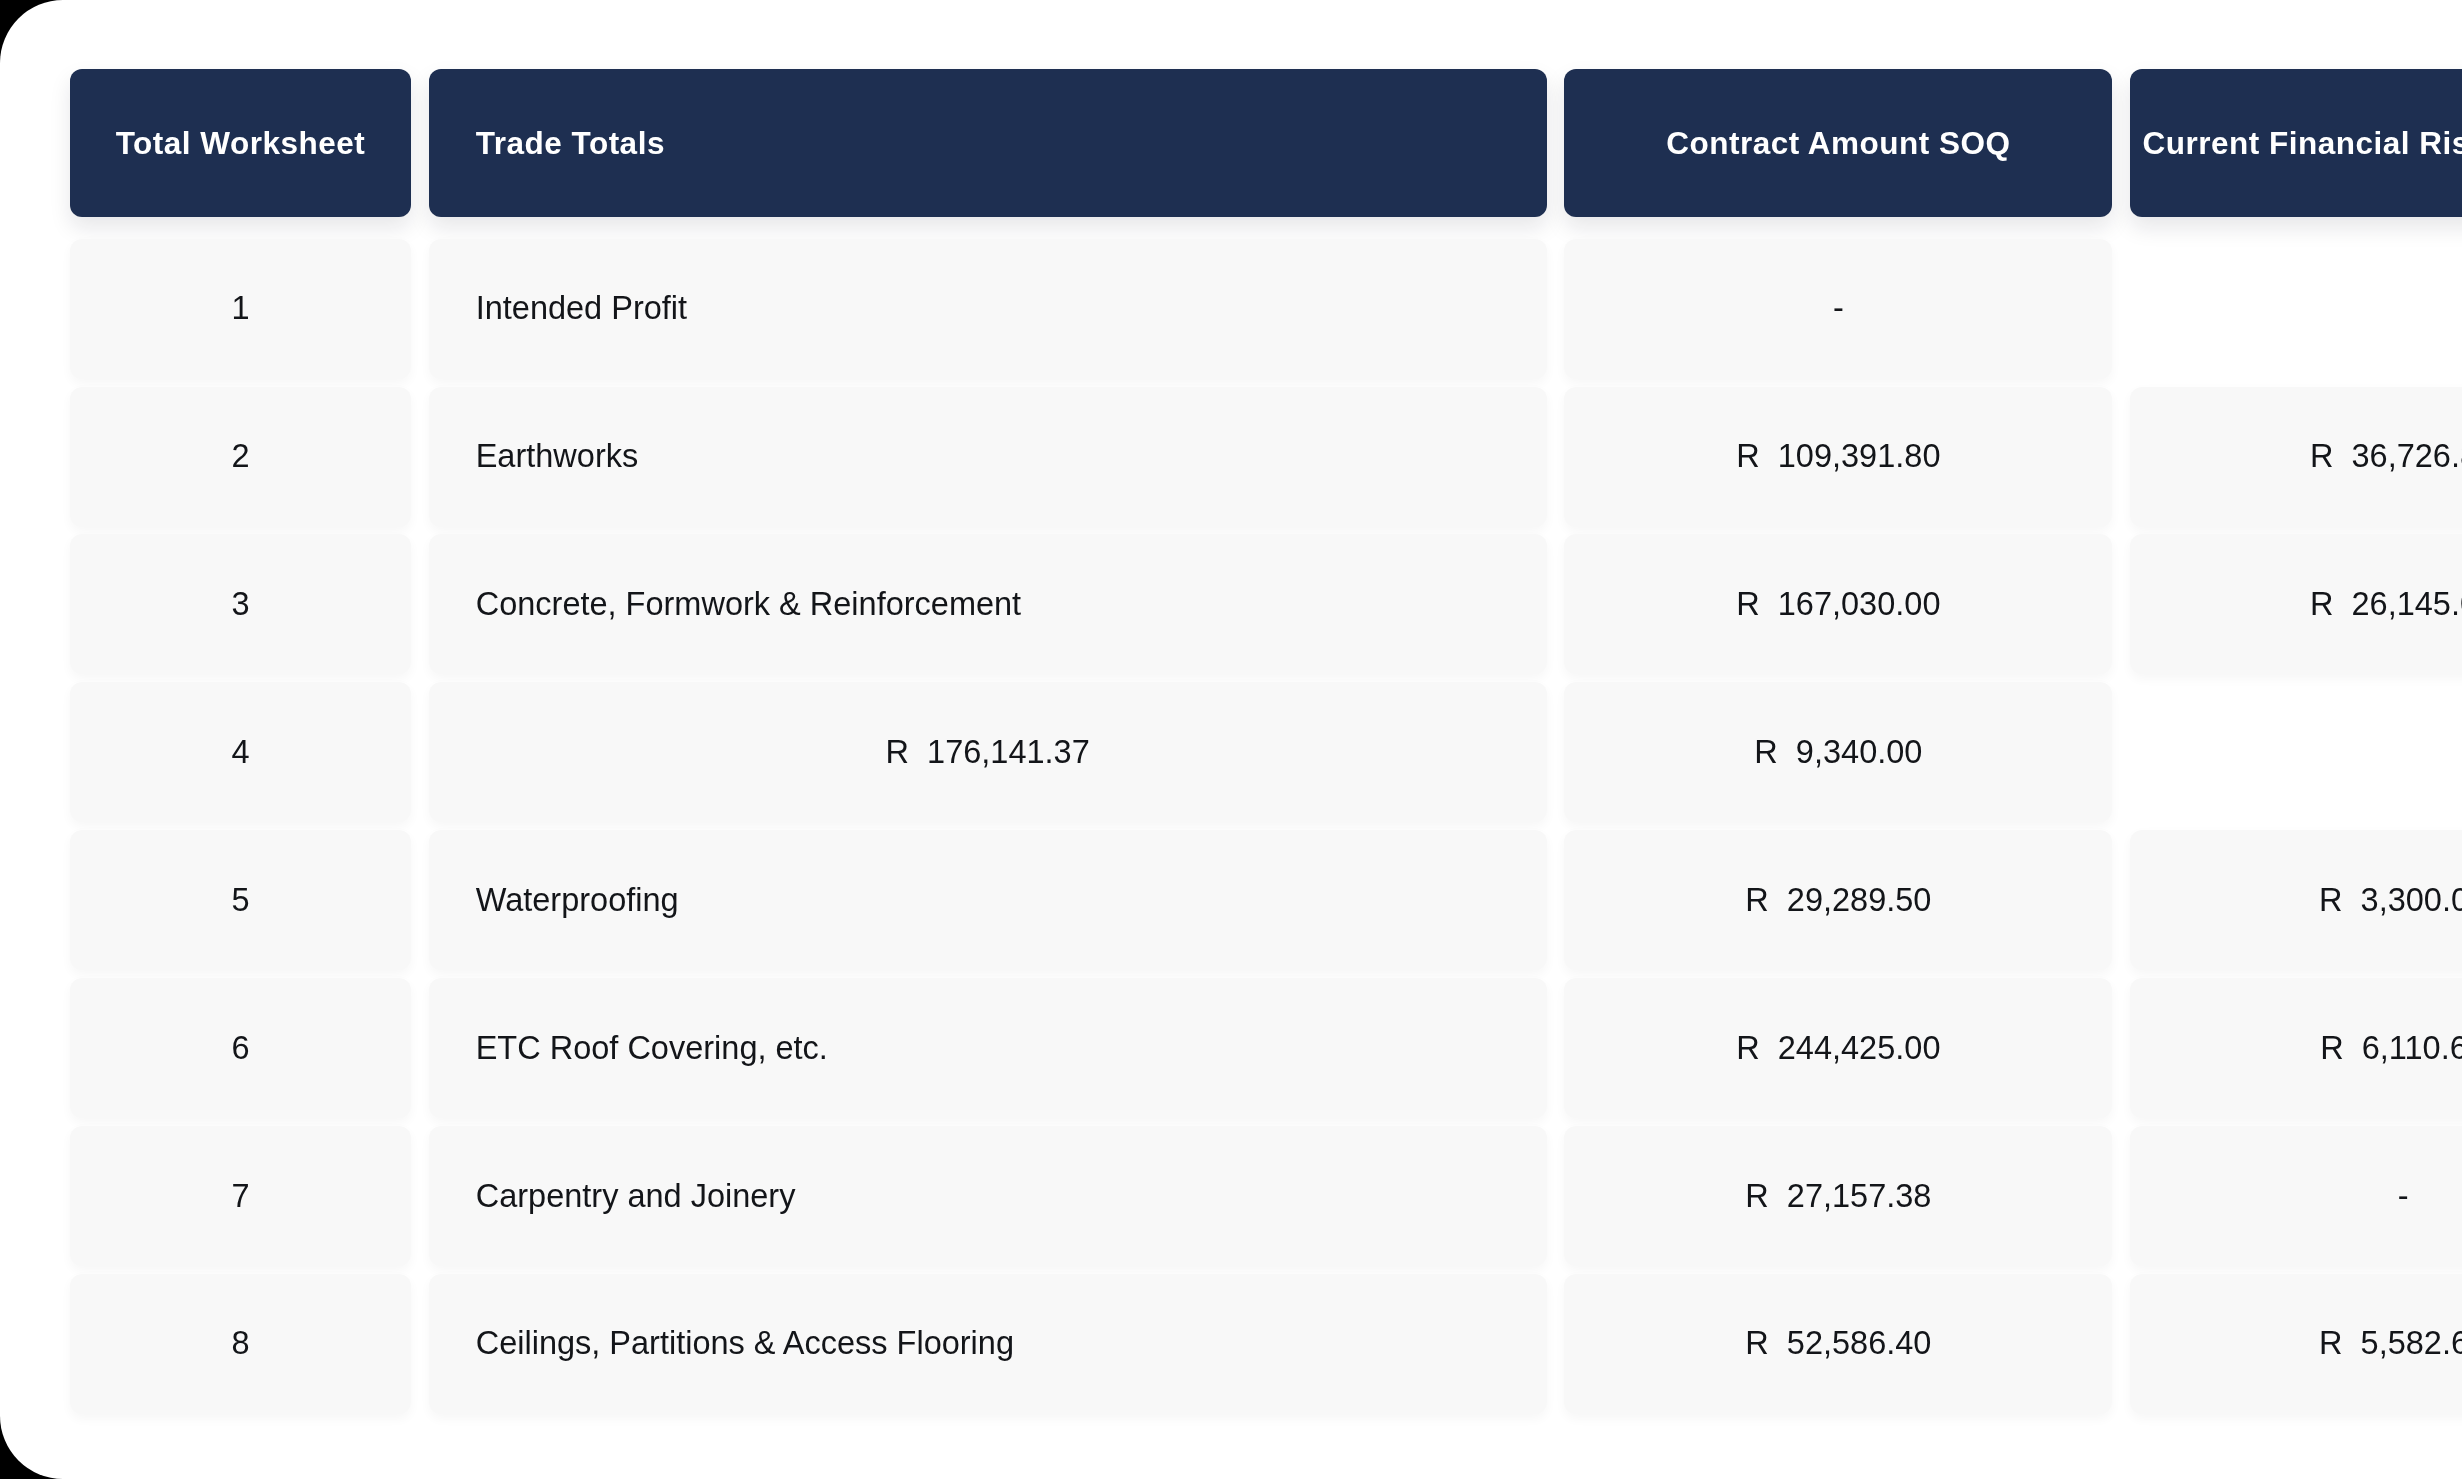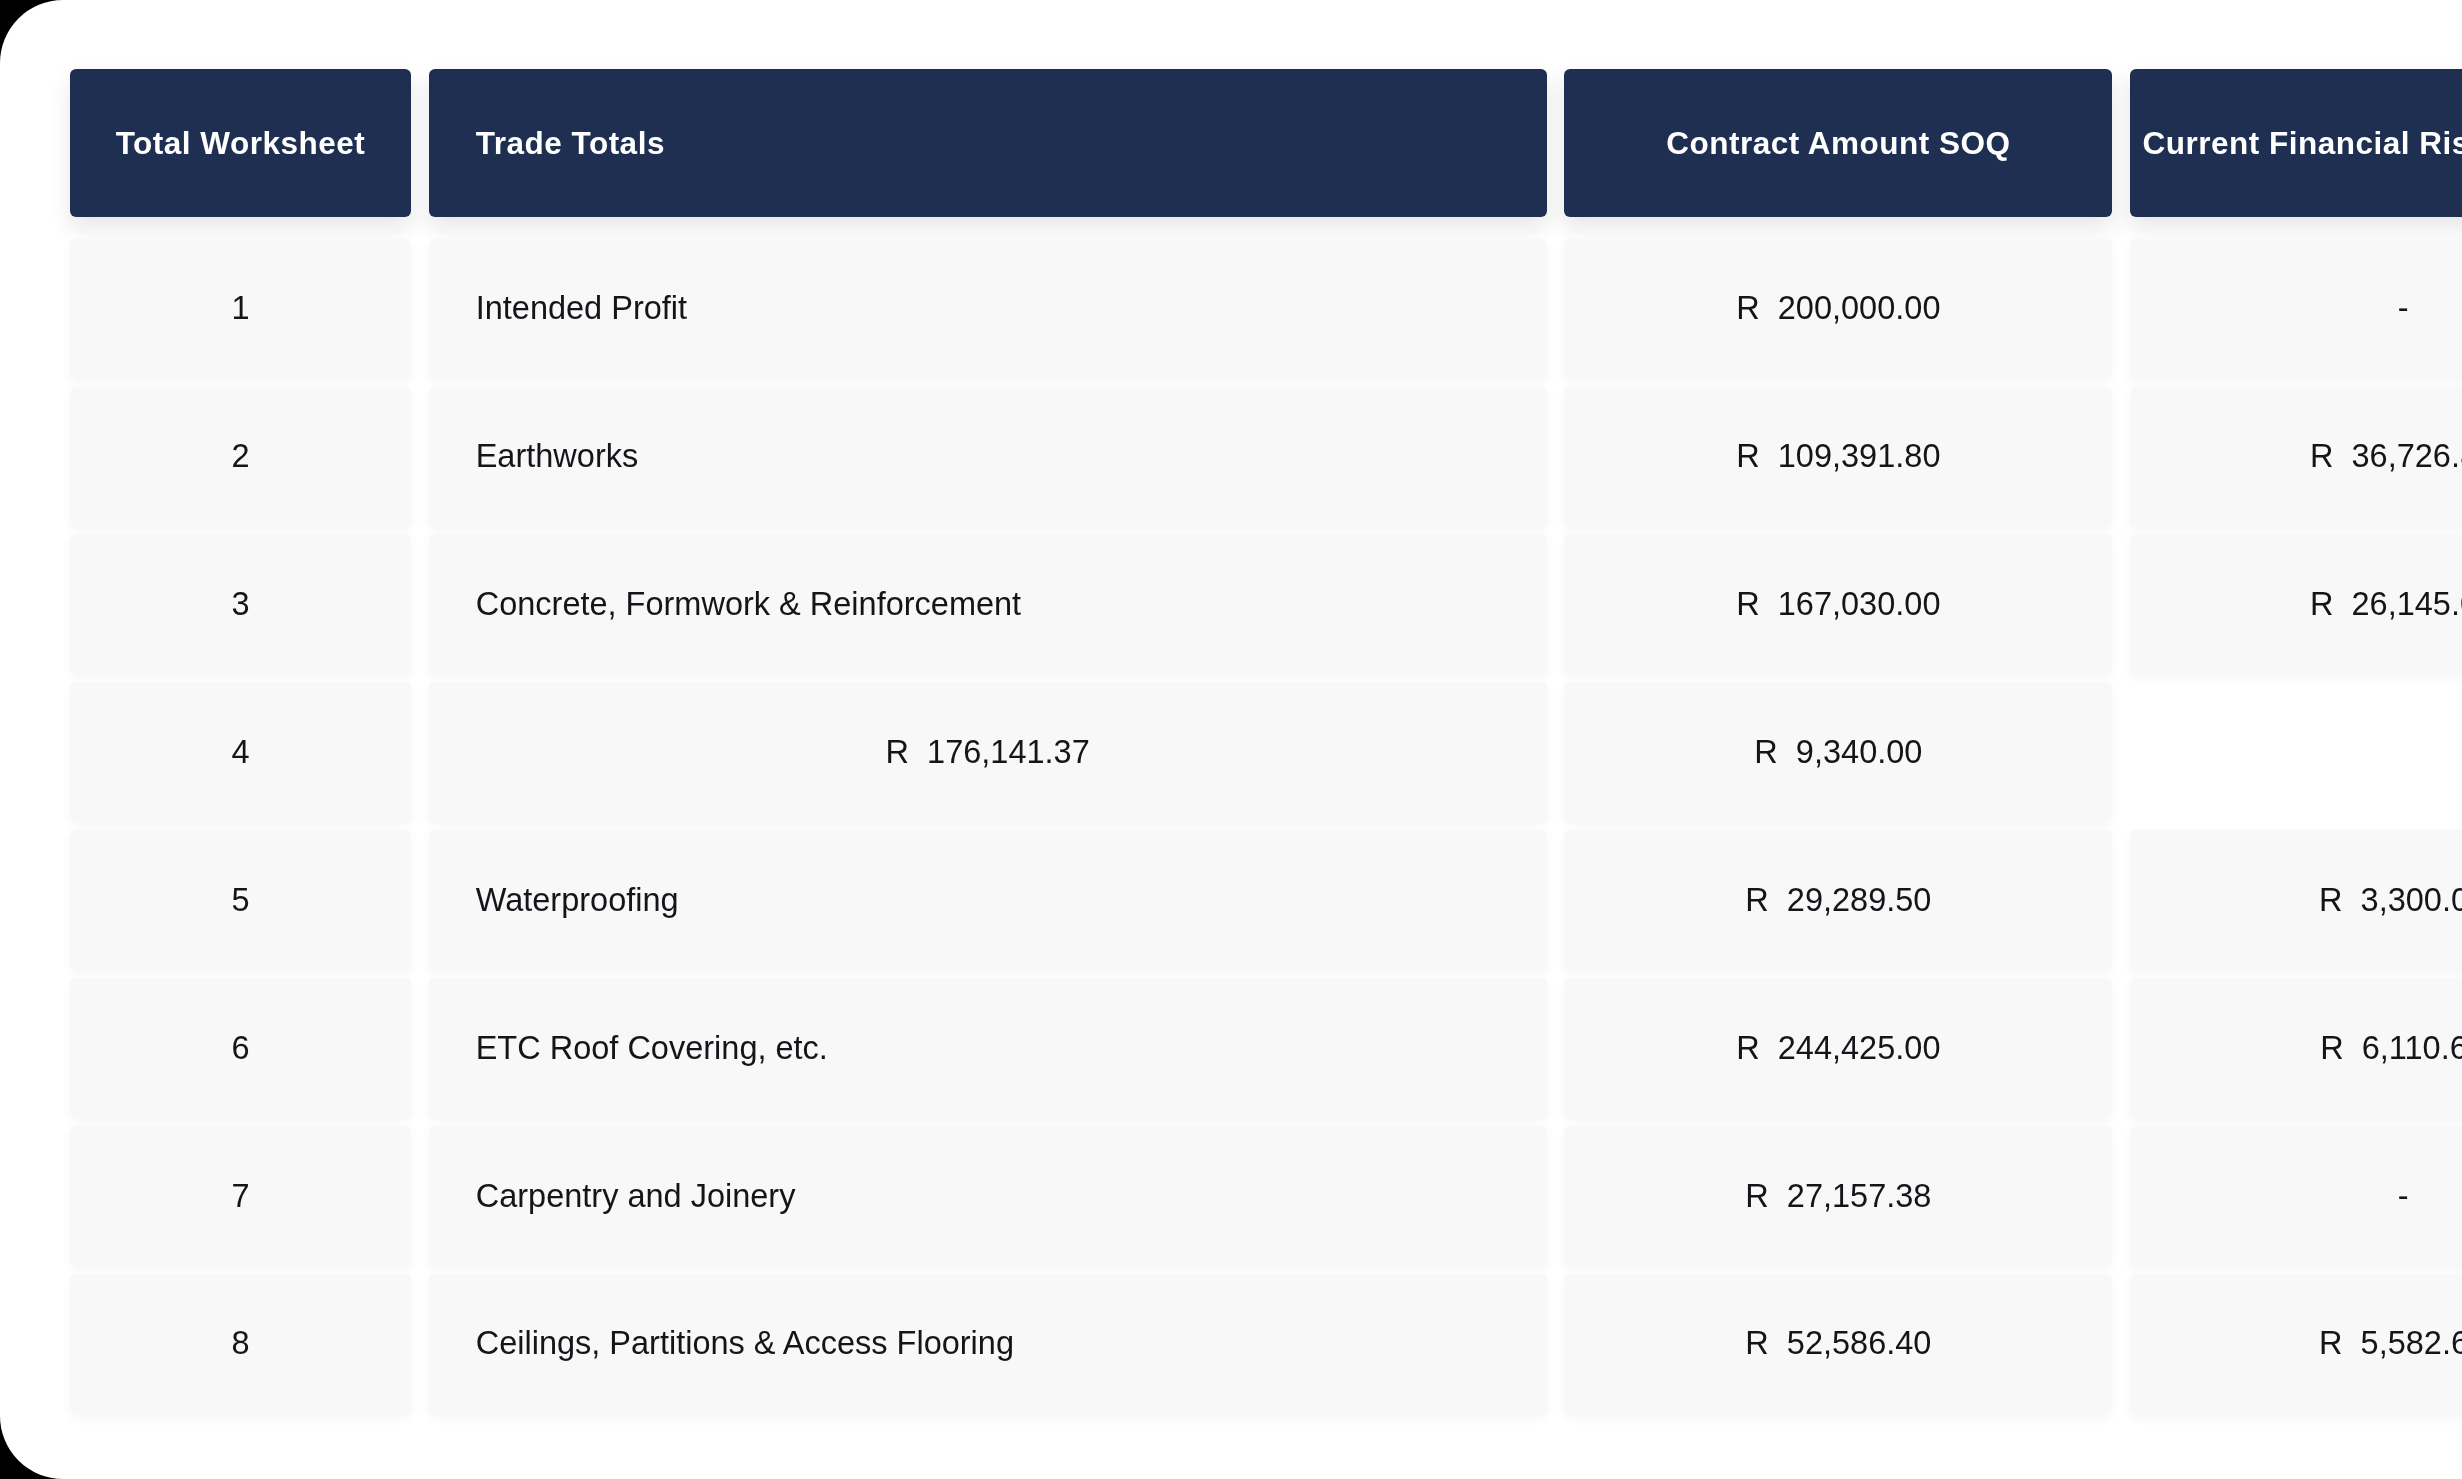--- a/index.html
+++ b/index.html
@@ -23,21 +23,21 @@
   }
   .table-wrap {
     padding: 69px 75px 0 70px;
   }
   .grid {
     display: grid;
     grid-template-columns: 341px 1118px 548px 546px 533px;
     column-gap: 17.7px;
   }
   .cell {
-    border-radius: 6px;
+    border-radius: 12px;
     display: flex;
     align-items: center;
     justify-content: center;
     white-space: pre;
     box-sizing: border-box;
   }
   .head {
     height: 148px;
     background: var(--header-bg, #1e2f51);
     color: var(--header-text, #ffffff);
@@ -84,21 +84,20 @@
         <div class="cell head align-left">Trade Totals</div>
         <div class="cell head">Contract Amount SOQ</div>
         <div class="cell head">Current Financial Risk probability</div>
 
       </div>
 
       <div class="rows" id="rows">
           <div class="grid row">
             <div class="cell body-cell">1</div>
             <div class="cell body-cell align-left">Intended Profit</div>
-            <div class="cell body-cell">R  200,000.00</div>
             <div class="cell body-cell">-</div>
           </div>
           <div class="grid row">
             <div class="cell body-cell">2</div>
             <div class="cell body-cell align-left">Earthworks</div>
             <div class="cell body-cell">R  109,391.80</div>
             <div class="cell body-cell">R  36,726.88</div>
           </div>
           <div class="grid row">
             <div class="cell body-cell">3</div>

